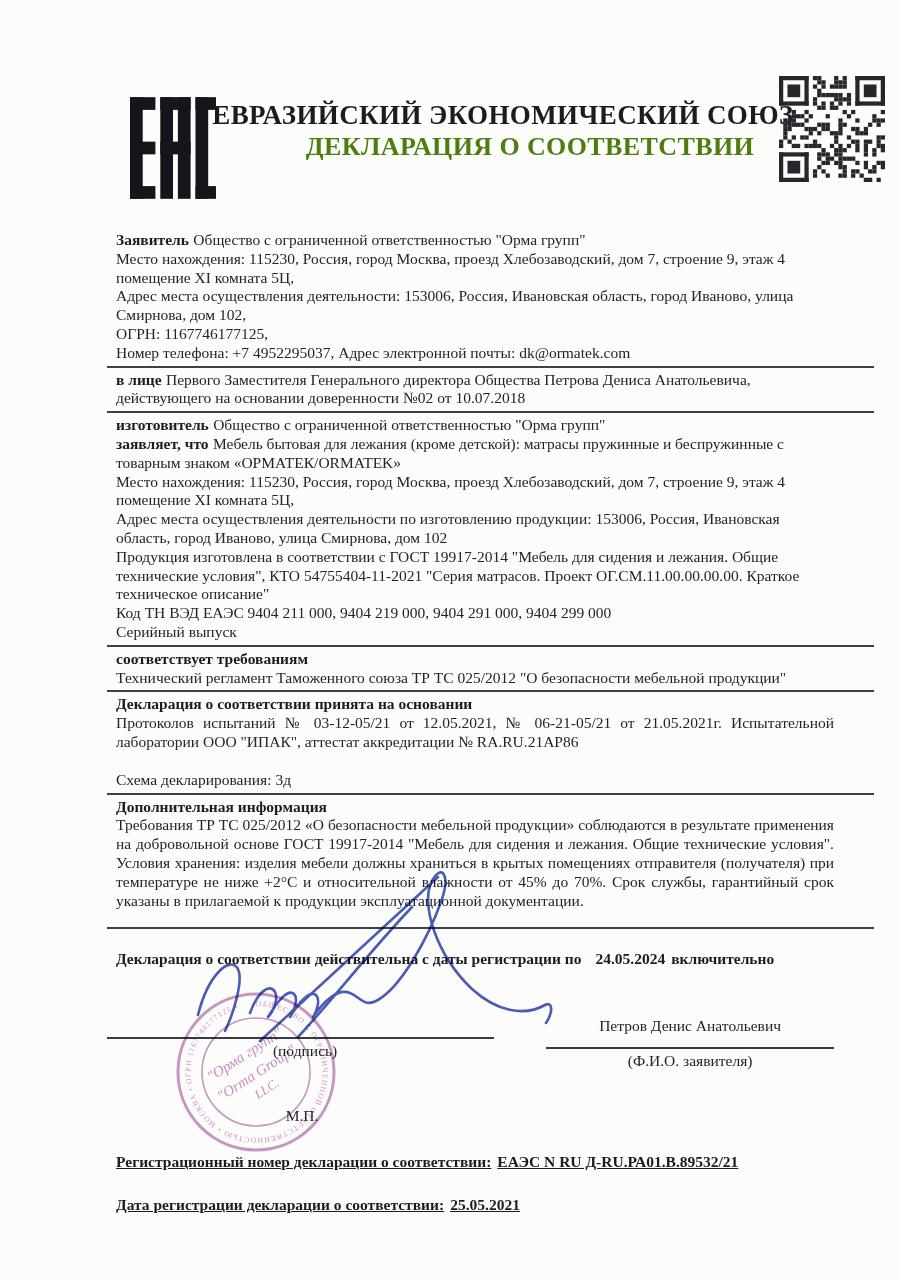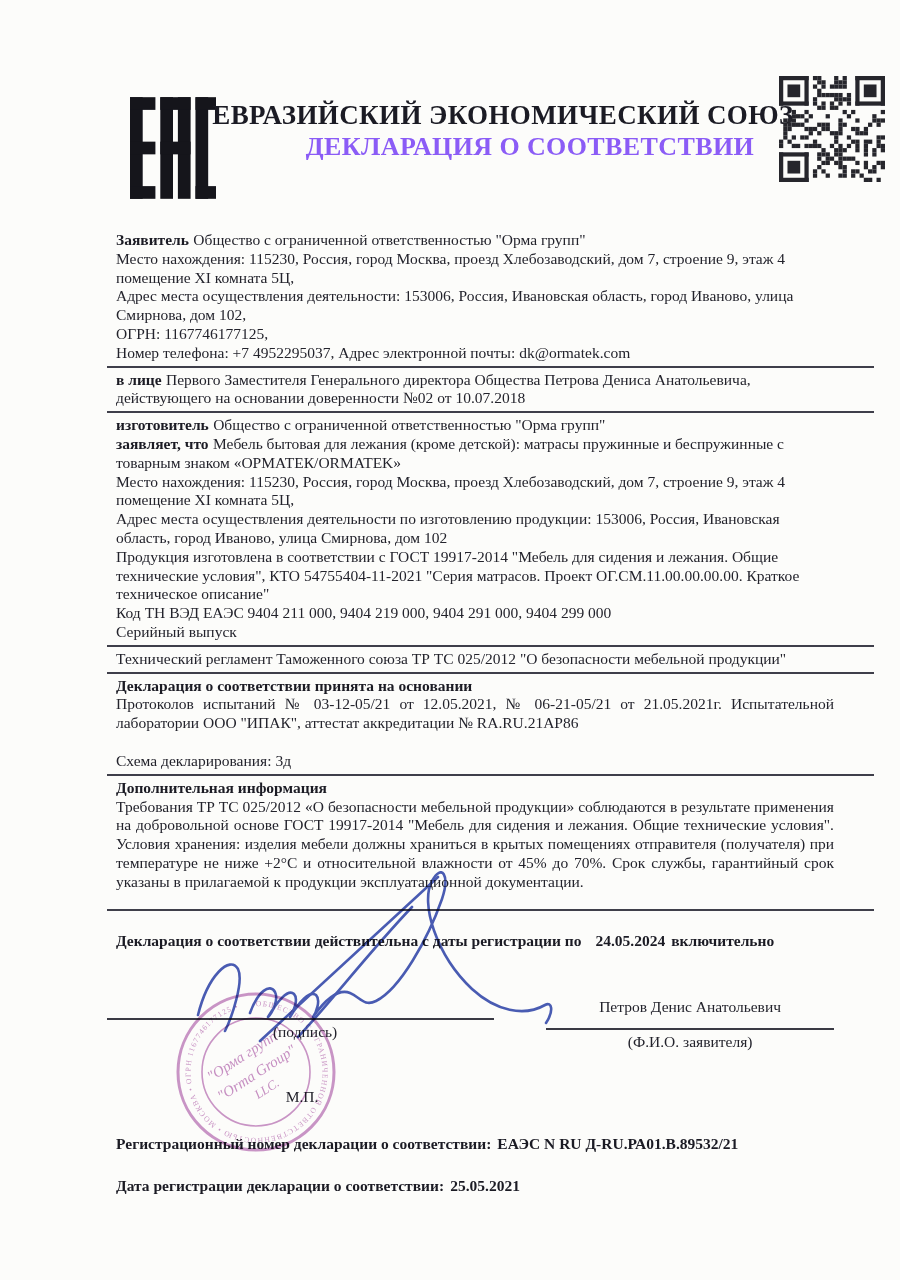--- a/index.html
+++ b/index.html
@@ -6,21 +6,21 @@
   .page{
     position:relative;width:900px;height:1280px;margin:0 auto;
     background:#fcfcfa;overflow:hidden;
     font-family:"Liberation Serif","DejaVu Serif",serif;
     color:#23232c;
   }
   
   .eac-logo{position:absolute;left:130px;top:96px;width:86px;height:104px;}
   .titles{position:absolute;left:210px;top:100px;width:586px;text-align:center;line-height:1.18;}
   .union-title{font-size:27px;font-weight:bold;letter-spacing:.4px;color:#1b1b24;white-space:nowrap;text-align:center;}
-  .doc-title{font-size:26px;font-weight:bold;letter-spacing:.4px;color:#8b5cf6;white-space:nowrap;transform:translateX(27px);}
+  .doc-title{font-size:26px;font-weight:bold;letter-spacing:.4px;color:#4d7c0f;white-space:nowrap;transform:translateX(27px);}
   .qr{position:absolute;left:779px;top:76px;width:106px;height:106px;}
   
   .content{position:absolute;left:116px;top:231px;width:718px;font-size:15.5px;line-height:18.8px;}
   .content p{margin:0;}
   .lead{font-weight:bold;margin-right:.28em;color:#1b1b24;}
   .hdr{font-weight:bold;color:#1b1b24;}
   .just{text-align:justify;}
   .rule{height:0;border-top:2px solid #3f3f4a;margin:3px -40px 3px -9px;}
   .blank-above{margin-top:19px !important;}
   .validity{margin-top:21px !important;font-weight:bold;color:#1b1b24;}
@@ -28,21 +28,21 @@
   .validity .sfx{margin-left:6px;}
   
   .sig-row{display:flex;margin-top:44px;}
   .sig-left{width:385px;}
   .sig-left .sig-line{height:24px;border-bottom:2px solid #3a3a44;margin-left:-9px;}
   .sig-left .cap{text-align:center;margin-top:3px !important;}
   .sig-right{margin-left:52px;width:293px;text-align:center;padding-top:4px;}
   .sig-right .name{display:block;border-bottom:2px solid #3a3a44;padding-bottom:11px;}
   .sig-right .cap{margin-top:3px !important;}
   .mp{width:372px;text-align:center;margin-top:36px !important;}
-  .reg{margin-top:28px !important;font-weight:bold;color:#1b1b24;}
+  .reg{margin-top:28px !important;font-weight:bold;color:#1b1b24;text-decoration:underline;}
   .reg + .reg{margin-top:24px !important;}
   .reg .val{margin-left:6px;}
   
   .stamp{position:absolute;left:172px;top:988px;width:168px;height:168px;mix-blend-mode:multiply;z-index:2;}
   .signature{position:absolute;left:180px;top:855px;width:395px;height:205px;mix-blend-mode:multiply;z-index:3;}
 </style>
 </head>
 <body>
 
 <div class="page">
@@ -276,20 +276,21 @@
     <p><span class="lead">изготовитель</span><span>Общество с ограниченной ответственностью "Орма групп"</span></p>
     <p><span class="lead">заявляет, что</span><span>Мебель бытовая для лежания (кроме детской): матрасы пружинные и беспружинные с товарным знаком «ОРМАТЕК/ORMATEK»</span></p>
     <p>Место нахождения: 115230, Россия, город Москва, проезд Хлебозаводский, дом 7, строение 9, этаж 4 помещение XI комната 5Ц,</p>
     <p>Адрес места осуществления деятельности по изготовлению продукции: 153006, Россия, Ивановская область, город Иваново, улица Смирнова, дом 102</p>
     <p>Продукция изготовлена в соответствии с ГОСТ 19917-2014 "Мебель для сидения и лежания. Общие технические условия", КТО 54755404-11-2021 "Серия  матрасов. Проект ОГ.СМ.11.00.00.00.00. Краткое техническое описание"</p>
     <p>Код ТН ВЭД ЕАЭС 9404 211 000, 9404 219 000, 9404 291 000, 9404 299 000</p>
     <p>Серийный выпуск</p>
 
     <div class="rule"></div>
 
+    <p class="hdr">соответствует требованиям</p>
     <p class="just">Технический регламент Таможенного союза ТР ТС 025/2012 "О безопасности мебельной продукции"</p>
 
     <div class="rule"></div>
 
     <p class="hdr">Декларация о соответствии принята на основании</p>
     <p class="just">Протоколов испытаний № 03-12-05/21 от 12.05.2021, № 06-21-05/21  от 21.05.2021г. Испытательной лаборатории ООО "ИПАК", аттестат аккредитации № RA.RU.21АР86</p>
     <p class="blank-above">Схема декларирования: 3д</p>
 
     <div class="rule"></div>
 

